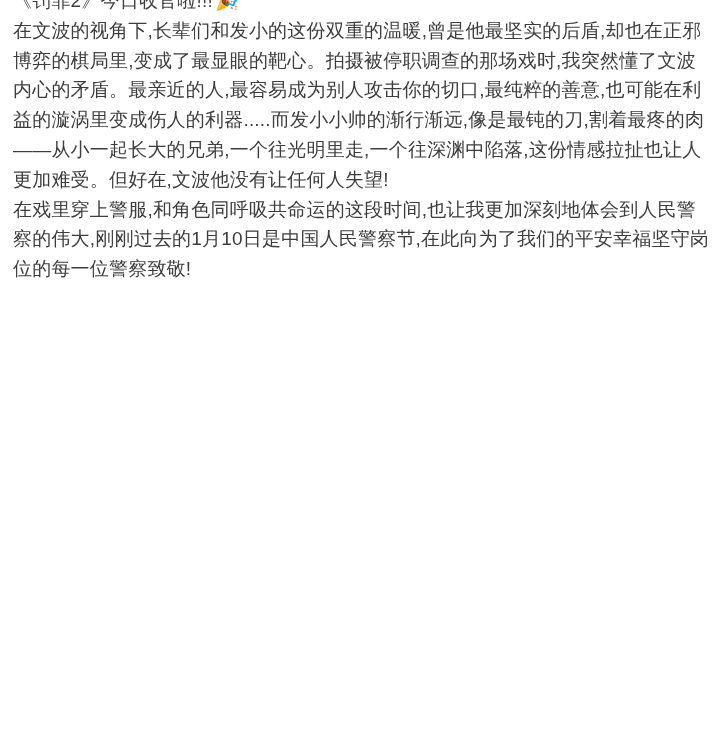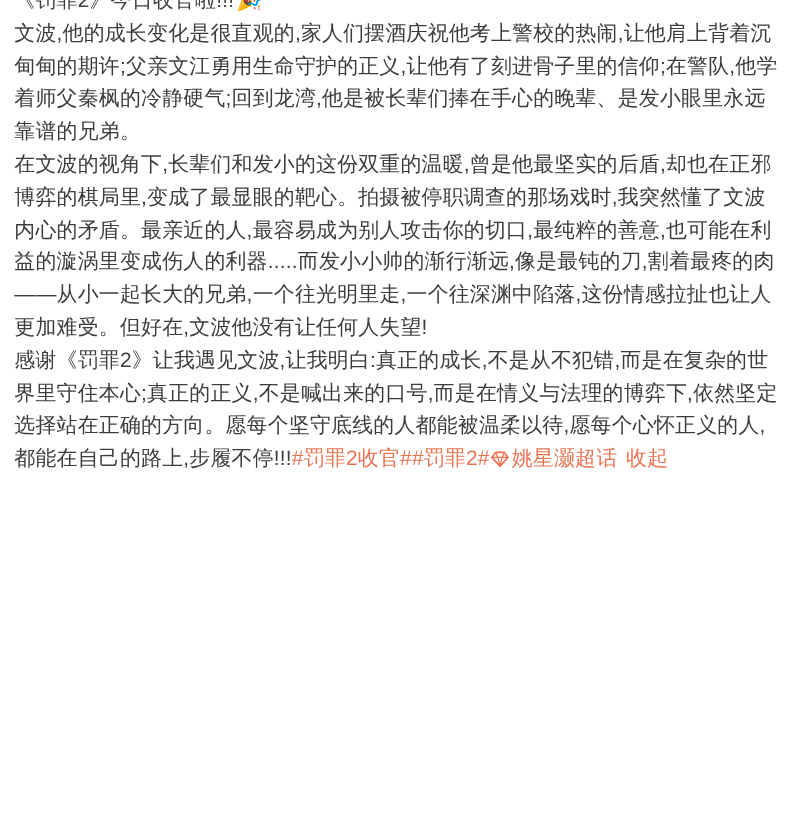--- a/index.html
+++ b/index.html
@@ -44,20 +44,16 @@
   a.tag.collapse {
     margin-left: 8px;
   }
 </style>
 </head>
 <body>
 
 <div class="post-body">
   <p class="title-line"><span>《罚罪2》今日收官啦!!!</span><span class="emoji">🎉</span></p>
 
-  <p>文波,他的成长变化是很直观的,家人们摆酒庆祝他考上警校的热闹,让他肩上背着沉甸甸的期许;父亲文江勇用生命守护的正义,让他有了刻进骨子里的信仰;在警队,他学着师父秦枫的冷静硬气;回到龙湾,他是被长辈们捧在手心的晚辈、是发小眼里永远靠谱的兄弟。</p>
   <p>在文波的视角下,长辈们和发小的这份双重的温暖,曾是他最坚实的后盾,却也在正邪博弈的棋局里,变成了最显眼的靶心。拍摄被停职调查的那场戏时,我突然懂了文波内心的矛盾。最亲近的人,最容易成为别人攻击你的切口,最纯粹的善意,也可能在利益的漩涡里变成伤人的利器.....而发小小帅的渐行渐远,像是最钝的刀,割着最疼的肉——从小一起长大的兄弟,一个往光明里走,一个往深渊中陷落,这份情感拉扯也让人更加难受。但好在,文波他没有让任何人失望!</p>
+  <p>在戏里穿上警服,和角色同呼吸共命运的这段时间,也让我更加深刻地体会到人民警察的伟大,刚刚过去的1月10日是中国人民警察节,在此向为了我们的平安幸福坚守岗位的每一位警察致敬!</p>
 
-  <p><span>感谢《罚罪2》让我遇见文波,让我明白:真正的成长,不是从不犯错,而是在复杂的世界里守住本心;真正的正义,不是喊出来的口号,而是在情义与法理的博弈下,依然坚定选择站在正确的方向。愿每个坚守底线的人都能被温柔以待,愿每个心怀正义的人,都能在自己的路上,步履不停!!!</span><a class="tag">#罚罪2收官#</a><a class="tag">#罚罪2#</a><a class="tag supertopic"><svg width="17" height="15" viewBox="0 0 20 18" fill="none">
-          <path d="M5.2 1.5 H14.8 L18.8 7 L10 16.5 L1.2 7 Z" stroke="#eb7350" stroke-width="1.8" stroke-linejoin="round"></path>
-          <path d="M1.2 7 H18.8 M5.2 1.5 L7.6 7 L10 16.5 L12.4 7 L14.8 1.5" stroke="#eb7350" stroke-width="1.4" stroke-linejoin="round"></path>
-        </svg><span>姚星灏超话</span></a><a class="tag collapse">收起</a></p>
 </div>
 
 </body></html>

